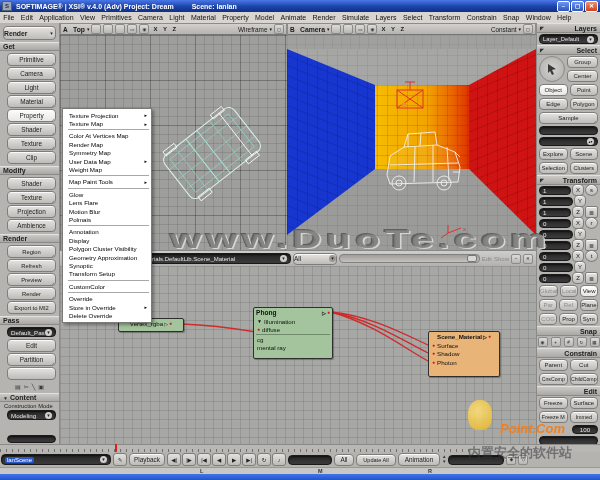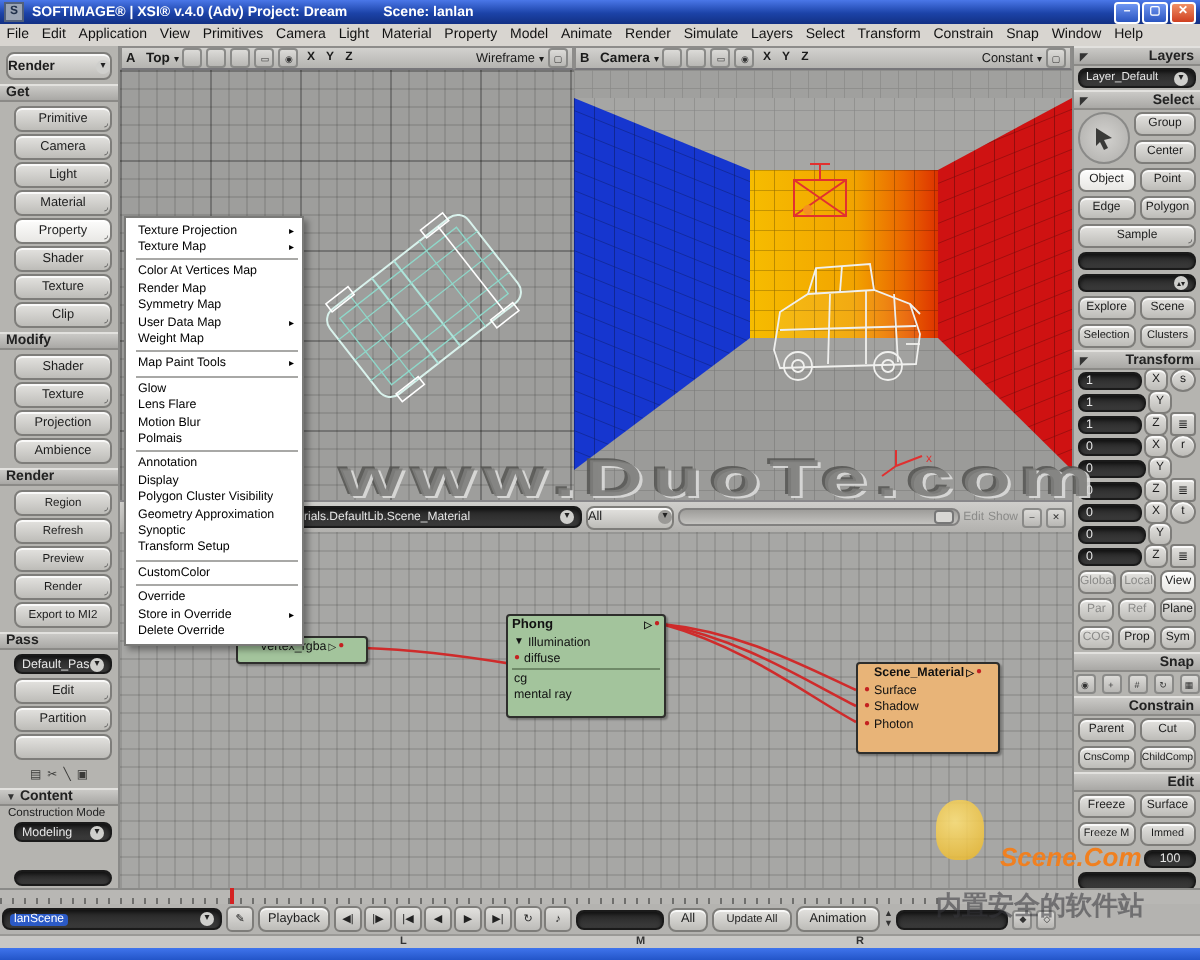--- a/index.html
+++ b/index.html
@@ -887,21 +887,21 @@
       </div>
 
       <div class="cm-row">
         <span>Delete Override</span>
         <span class="cm-arrow" style="visibility: hidden;">▸</span>
       </div>
     </div>
 
   <div class="abs" id="wm-mascot"></div>
   <div class="abs" id="wm-center">www.DuoTe.com</div>
-  <div class="abs" id="wm-site-en">Scene.Com</div>
+  <div class="abs" id="wm-site-en">Point.Com</div>
   <div class="abs" id="wm-slogan">内置安全的软件站</div>
 
   <div class="abs" id="ruler"></div>
   <div class="abs" id="playhead"></div>
   <div class="abs" id="playbar">
     <span class="dk" style="width:110px;height:11px;">
       <span style="background:#2b5ac6;color:#fff;padding:0 2px;border-radius:2px;font-size:6px;">lanScene</span>
       <span class="ddc">▾</span>
     </span>
     <span class="tbtn">✎</span>

